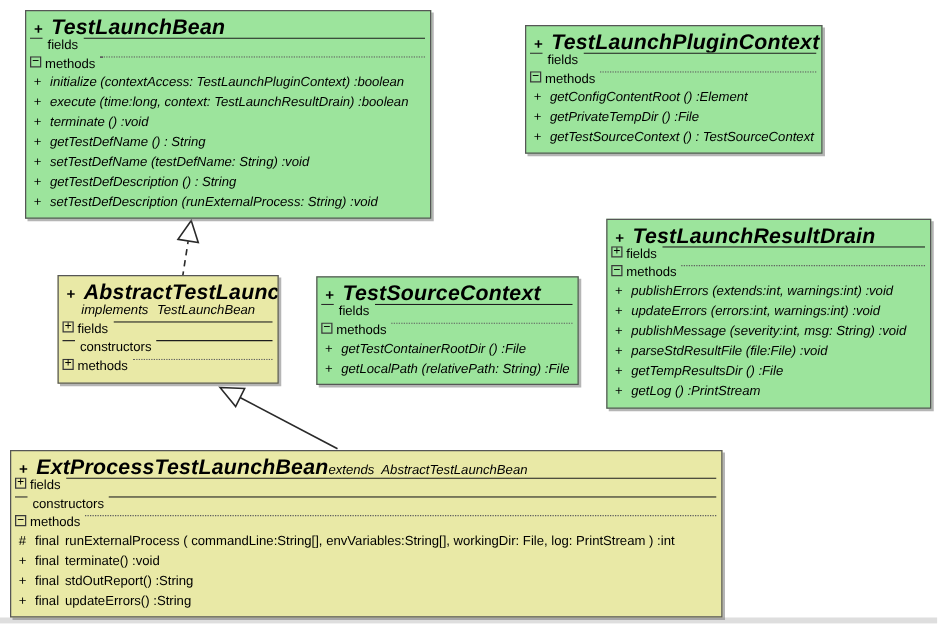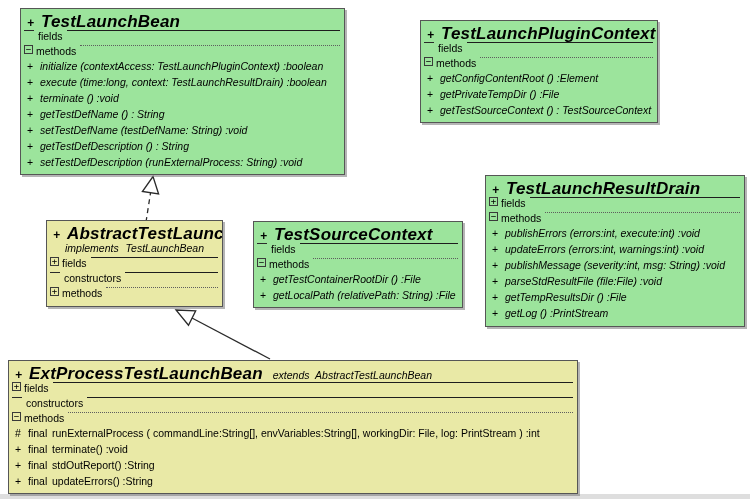--- a/index.html
+++ b/index.html
@@ -12,21 +12,21 @@
     position:absolute;box-sizing:border-box;
     border:1px solid #565656;
     box-shadow:2px 2px 0 rgba(120,120,120,.55);
     padding-bottom:2px;overflow:hidden;
   }
   .cbox.green{background:#9ce49c;}
   .cbox.yellow{background:#e9e9a6;}
   .trow{display:flex;align-items:baseline;height:17px;padding:3px 6px 1px 6px;white-space:nowrap;overflow:hidden;}
   .trow .vis{flex:none;width:14px;font-weight:bold;font-style:italic;font-size:12px;}
   .cname{font-weight:bold;font-style:italic;font-size:17px;letter-spacing:.2px;}
-  .rel{font-style:italic;font-size:10.5px;margin-left:10px;word-spacing:3px;}
+  .rel{font-style:italic;font-size:10.5px;word-spacing:3px;}
   .subrow{height:15px;font-style:italic;font-size:10.5px;padding-left:18px;word-spacing:4px;white-space:nowrap;overflow:hidden;}
   .srow{display:flex;align-items:flex-start;height:15px;padding:0 4px 0 3px;overflow:hidden;}
   .icon{flex:none;}
   .icon.plus,.icon.minus{
     width:9px;height:9px;box-sizing:border-box;border:1px solid #3a3a3a;
     font-size:9px;line-height:7px;text-align:center;margin-right:3px;
     font-family:"DejaVu Sans Mono",monospace;cursor:pointer;
   }
   .icon.dash{width:10px;height:0;border-top:1px solid #2a2a2a;margin-right:4px;}
   .slabel{flex:none;margin-right:4px;font-size:10.5px;}
@@ -137,21 +137,21 @@
         <span class="slabel">fields</span>
         <span class="rule solid"></span>
       </div>
       <div class="srow">
         <span class="icon minus">−</span>
         <span class="slabel">methods</span>
         <span class="rule dotted"></span>
       </div>
       <div class="mrow it">
         <span class="vis">+</span>
-        <span class="sig">publishErrors (errors:int, execute:int) :void</span>
+        <span class="sig">publishErrors (extends:int, warnings:int) :void</span>
       </div>
       <div class="mrow it">
         <span class="vis">+</span>
         <span class="sig">updateErrors (errors:int, warnings:int) :void</span>
       </div>
       <div class="mrow it">
         <span class="vis">+</span>
         <span class="sig">publishMessage (severity:int, msg: String) :void</span>
       </div>
       <div class="mrow it">

